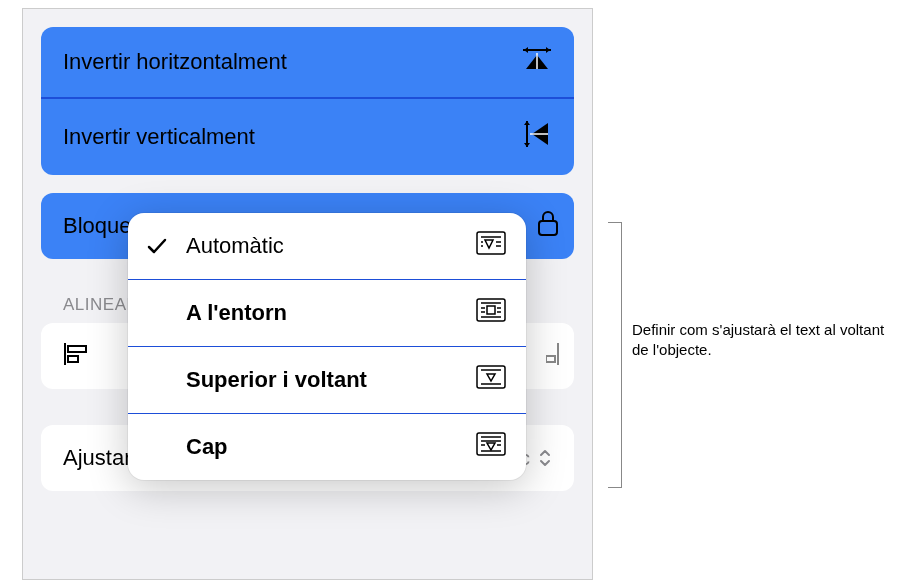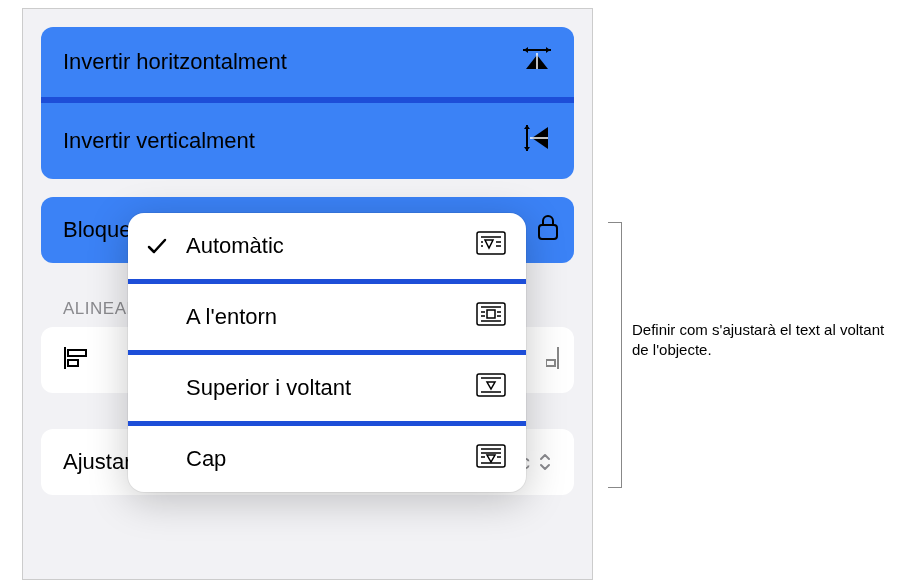--- a/index.html
+++ b/index.html
@@ -31,21 +31,21 @@
     }
     .row {
       display: flex;
       align-items: center;
       justify-content: space-between;
       padding: 20px 22px;
       font-size: 22px;
       color: #000;
     }
     .row + .row {
-      border-top: 6px solid #1d4ed8;
+      border-top: 2px solid #1d4ed8;
       gap: 9px;
     }
     .gap {
       height: 18px;
     }
     .section-header {
       font-size: 17px;
       letter-spacing: 0.5px;
       color: #8a8a8e;
       padding: 18px 22px 8px 22px;
@@ -105,21 +105,22 @@
       z-index: 10;
     }
     .menu-item {
       display: flex;
       align-items: center;
       padding: 18px 20px 18px 18px;
       font-size: 22px;
       color: #000;
     }
     .menu-item + .menu-item {
-      border-top: 5px solid #1d4ed8;
+      border-top: 1px solid #1d4ed8;
+      font-weight: bold;
     }
     .check-col {
       width: 40px;
       display: flex;
       align-items: center;
       justify-content: flex-start;
     }
     .menu-label {
       flex: 1;
     }

